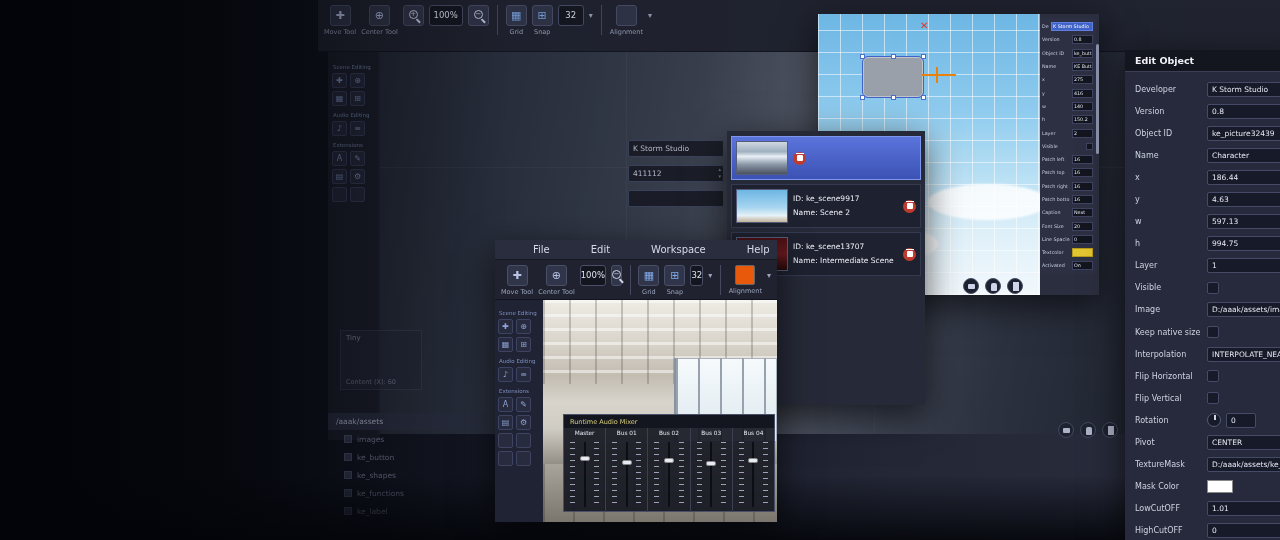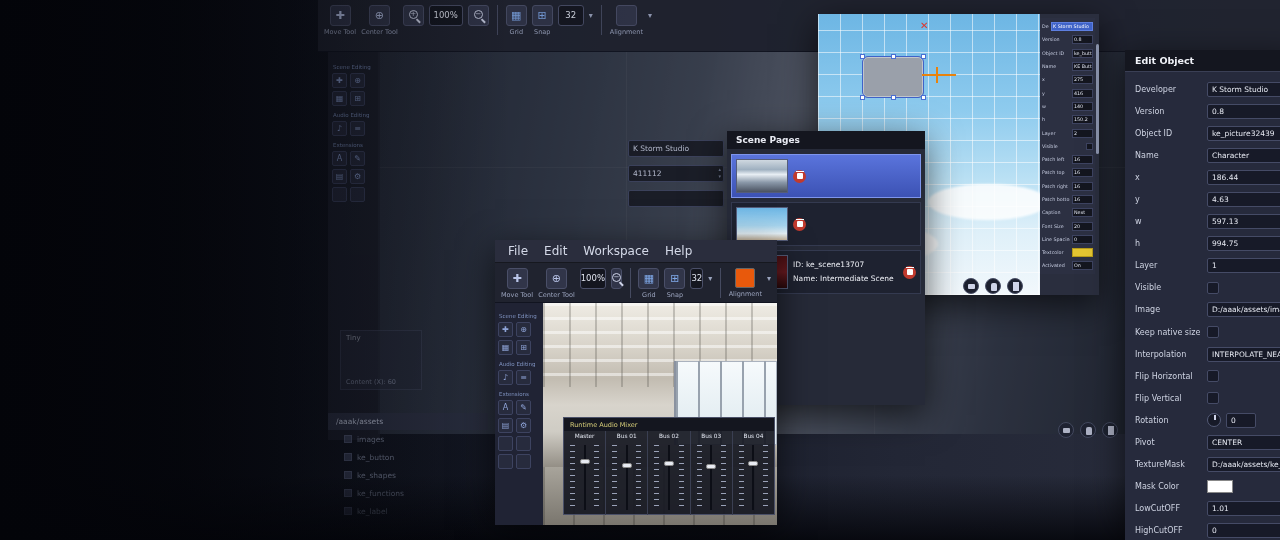--- a/index.html
+++ b/index.html
@@ -111,21 +111,21 @@
   .thumb-sky { background:linear-gradient(180deg,#6db6e4 0%,#a8d6f0 55%,#e8f4fa 80%,#c8b8a0 100%); }
   .thumb-dark { background:linear-gradient(180deg,#4a1014 0%,#6a1a20 50%,#2a0a0c 100%); }
   .sp-text { flex:1; color:#f0f2f8; font-size:7.5px; line-height:1.9; white-space:nowrap; overflow:hidden; }
   .sp-trash { width:13px; height:13px; border-radius:50%; background:#c13a2e; flex:none; position:relative; }
   .trash-can { position:absolute; left:3.5px; top:3.5px; width:6px; height:6px; background:#fff; border-radius:1px; }
   .trash-can::before { content:''; position:absolute; top:-2px; left:-1px; width:8px; height:1.3px; background:#fff; }
 
   
   .winC { left:495px; top:240px; width:282px; height:280px; background:#23263a; }
   .wc-menubar { display:flex; gap:2px; background:#2a2d3d; border-bottom:1px solid #16181f; padding:2px 6px; }
-  .wc-menu-item { color:#d4d9e8; font-size:12px; padding:2px 7px; }
+  .wc-menu-item { color:#d4d9e8; font-size:10px; padding:2px 7px;margin-left:25px; }
   .wc-body { display:flex; height:222px; }
   .wc-palette { width:48px; background:#20233200; background:#202334; padding:4px 3px; overflow:hidden; }
   .wc-viewport { position:relative; flex:1; overflow:hidden;
     background:linear-gradient(180deg,#efece4 0%,#d8d3c9 20%,#c2bcb1 34%,#d8d4cc 46%,#cfccc4 58%,#938e85 74%,#6e6a62 88%,#56524b 100%); }
   .cor-beams { position:absolute; left:0; top:0; right:0; height:38%;
     background:repeating-linear-gradient(90deg,rgba(80,78,72,.28) 0 2px,transparent 2px 26px),
                repeating-linear-gradient(180deg,rgba(255,255,255,.5) 0 3px,transparent 3px 14px); }
   .cor-window { position:absolute; right:0; top:26%; width:44%; height:38%;
     background:linear-gradient(180deg,#f6fafc 0%,#dcE8ee 100%);
     background:linear-gradient(180deg,#f6fafc 0%,#dce8ee 100%);
@@ -394,32 +394,35 @@
         </div>
       <div class="paR">
           <span class="paL">Activated</span>
           <span class="paV">On</span>
         </div>
     </div>
     <div class="wa-scroll"></div>
   </div>
 
   <div class="win winB">
-    <div class="titlebar">Scene Pages</div>
     <div class="sp-rows">
 
       <div class="sp-row selected">
         <div class="sp-thumb thumb-corridor"></div>
         <div class="sp-trash">
             <span class="trash-can"></span>
           </div>
       </div>
 
       <div class="sp-row">
         <div class="sp-thumb thumb-sky"></div>
+        <div class="sp-text">
+          <span>ID:</span> <span>ke_scene9917</span><br>
+          <span>Name:</span> <span>Scene 2</span>
+        </div>
         <div class="sp-trash">
             <span class="trash-can"></span>
           </div>
       </div>
 
       <div class="sp-row">
         <div class="sp-thumb thumb-dark"></div>
         <div class="sp-text">
           <span>ID:</span> <span>ke_scene13707</span><br>
           <span>Name:</span> <span>Intermediate Scene</span>

